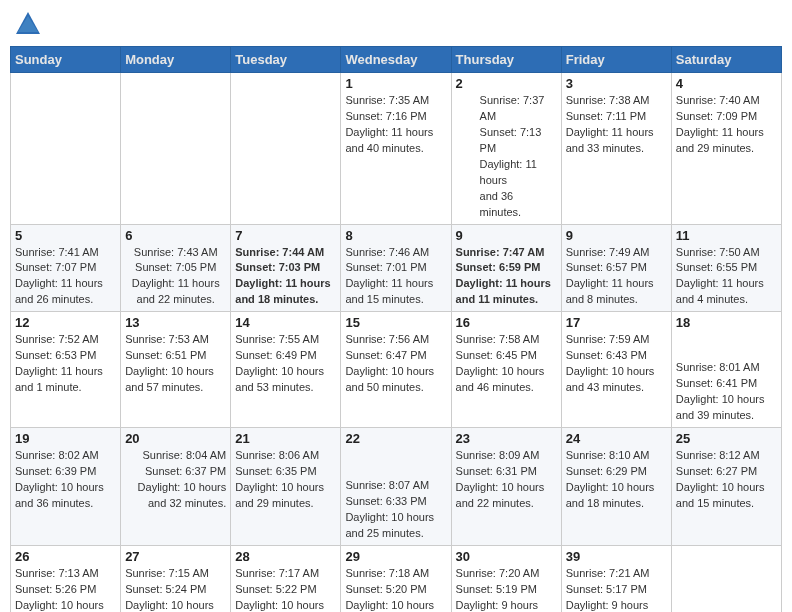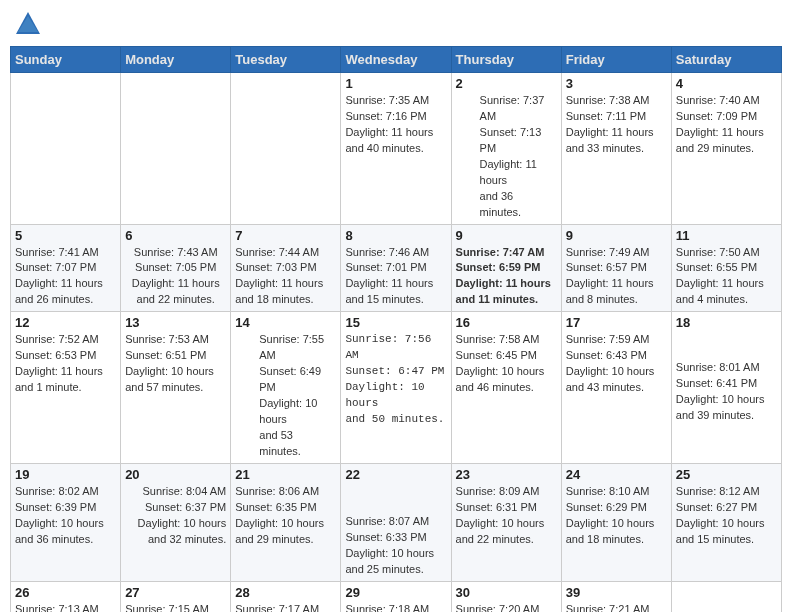--- a/index.html
+++ b/index.html
@@ -173,21 +173,21 @@
         </td>
         <td>
           <span class="day-number">6</span>
           <div class="day-info" style="white-space: pre-line; text-align: center;">Sunrise: 7:43 AM
 Sunset: 7:05 PM
 Daylight: 11 hours
 and 22 minutes.</div>
         </td>
         <td>
           <span class="day-number">7</span>
-          <div class="day-info" style="white-space: pre-line;">Sunrise: 7:44 AM
+          <div class="day-info" style="white-space: pre-line; font-weight: bold;">Sunrise: 7:44 AM
 Sunset: 7:03 PM
 Daylight: 11 hours
 and 18 minutes.</div>
         </td>
         <td>
           <span class="day-number">8</span>
           <div class="day-info" style="white-space: pre-line;">Sunrise: 7:46 AM
 Sunset: 7:01 PM
 Daylight: 11 hours
 and 15 minutes.</div>
@@ -224,28 +224,28 @@
         </td>
         <td>
           <span class="day-number">13</span>
           <div class="day-info" style="white-space: pre-line;">Sunrise: 7:53 AM
 Sunset: 6:51 PM
 Daylight: 10 hours
 and 57 minutes.</div>
         </td>
         <td>
           <span class="day-number">14</span>
-          <div class="day-info" style="white-space: pre-line; margin-left: 24px;">Sunrise: 7:55 AM
+          <div class="day-info" style="white-space: pre-line;">Sunrise: 7:55 AM
 Sunset: 6:49 PM
 Daylight: 10 hours
 and 53 minutes.</div>
         </td>
         <td>
           <span class="day-number">15</span>
-          <div class="day-info" style="white-space: pre-line; font-family: Liberation Mono, monospace;">Sunrise: 7:56 AM
+          <div class="day-info" style="white-space: pre-line;">Sunrise: 7:56 AM
 Sunset: 6:47 PM
 Daylight: 10 hours
 and 50 minutes.</div>
         </td>
         <td>
           <span class="day-number">16</span>
           <div class="day-info" style="white-space: pre-line;">Sunrise: 7:58 AM
 Sunset: 6:45 PM
 Daylight: 10 hours
 and 46 minutes.</div>

